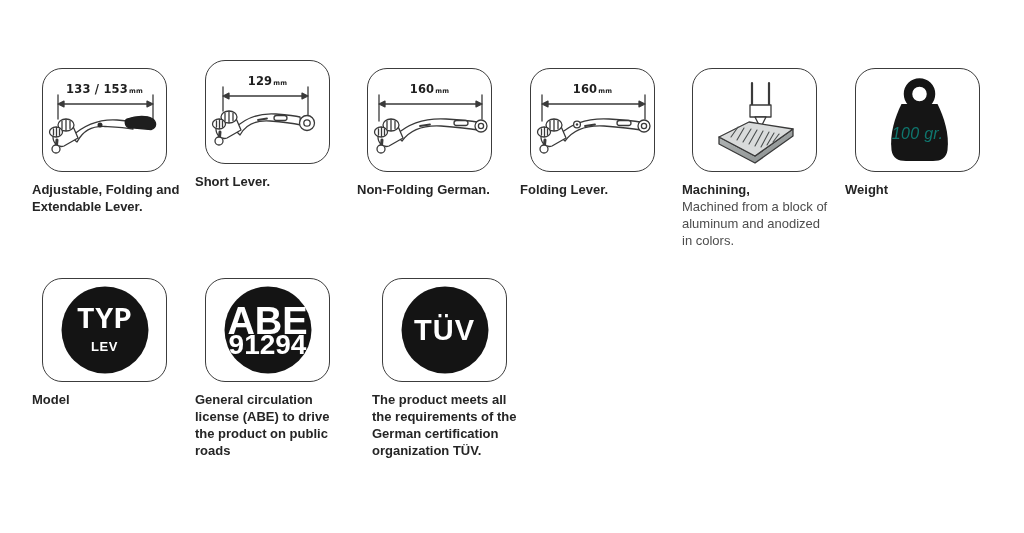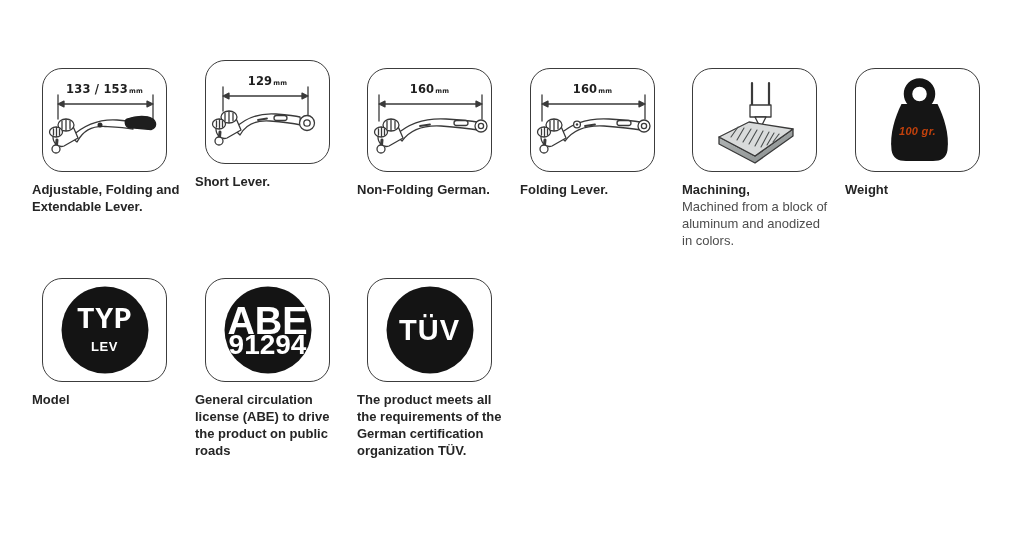--- a/index.html
+++ b/index.html
@@ -21,21 +21,21 @@
   .dim .unit{font-size:6.5px;font-weight:700;margin-left:1px;}
 
   .caption{
     position:relative;width:150px;margin-left:-10px;margin-top:9px;
     text-align:left;font-size:13px;line-height:17px;font-weight:700;color:#252525;
   }
   .caption .cap-reg{display:block;font-weight:400;color:#4d4d4d;}
 
   .weight-label{
     position:absolute;left:0;right:0;top:56px;text-align:center;
-    color:#c2410c;font-weight:700;font-style:italic;font-size:11px;letter-spacing:0.3px;
+    color:#0f766e;font-weight:400;font-style:italic;font-size:16px;letter-spacing:0.3px;
   }
 
   .badge{
     position:absolute;left:50%;top:50%;transform:translate(-50%,-50%);
     width:87px;height:87px;border-radius:50%;background:#141414;color:#ffffff;
     display:flex;flex-direction:column;align-items:center;justify-content:center;
   }
   .badge .l1,.badge .l2{display:block;font-weight:700;letter-spacing:0.5px;}
   .badge-typ .l1{font-size:30px;line-height:28px;font-family:Liberation Mono, monospace;}
   .badge-typ .l2{font-size:13px;line-height:19px;margin-top:3px;}
@@ -235,21 +235,21 @@
   <div class="feature" style="left:205px;top:278px;">
     <div class="card">
       <div class="badge badge-abe">
         <span class="l1">ABE</span>
         <span class="l2">91294</span>
       </div>
     </div>
     <div class="caption">General circulation license (ABE) to drive the product on public roads</div>
   </div>
 
-  <div class="feature" style="left:367px;top:278px;">
+  <div class="feature" style="left:382px;top:278px;">
     <div class="card">
       <div class="badge badge-tuv">
         <span class="l1">TÜV</span>
       </div>
     </div>
     <div class="caption">The product meets all the requirements of the German certification organization TÜV.</div>
   </div>
 
 </div>
 

